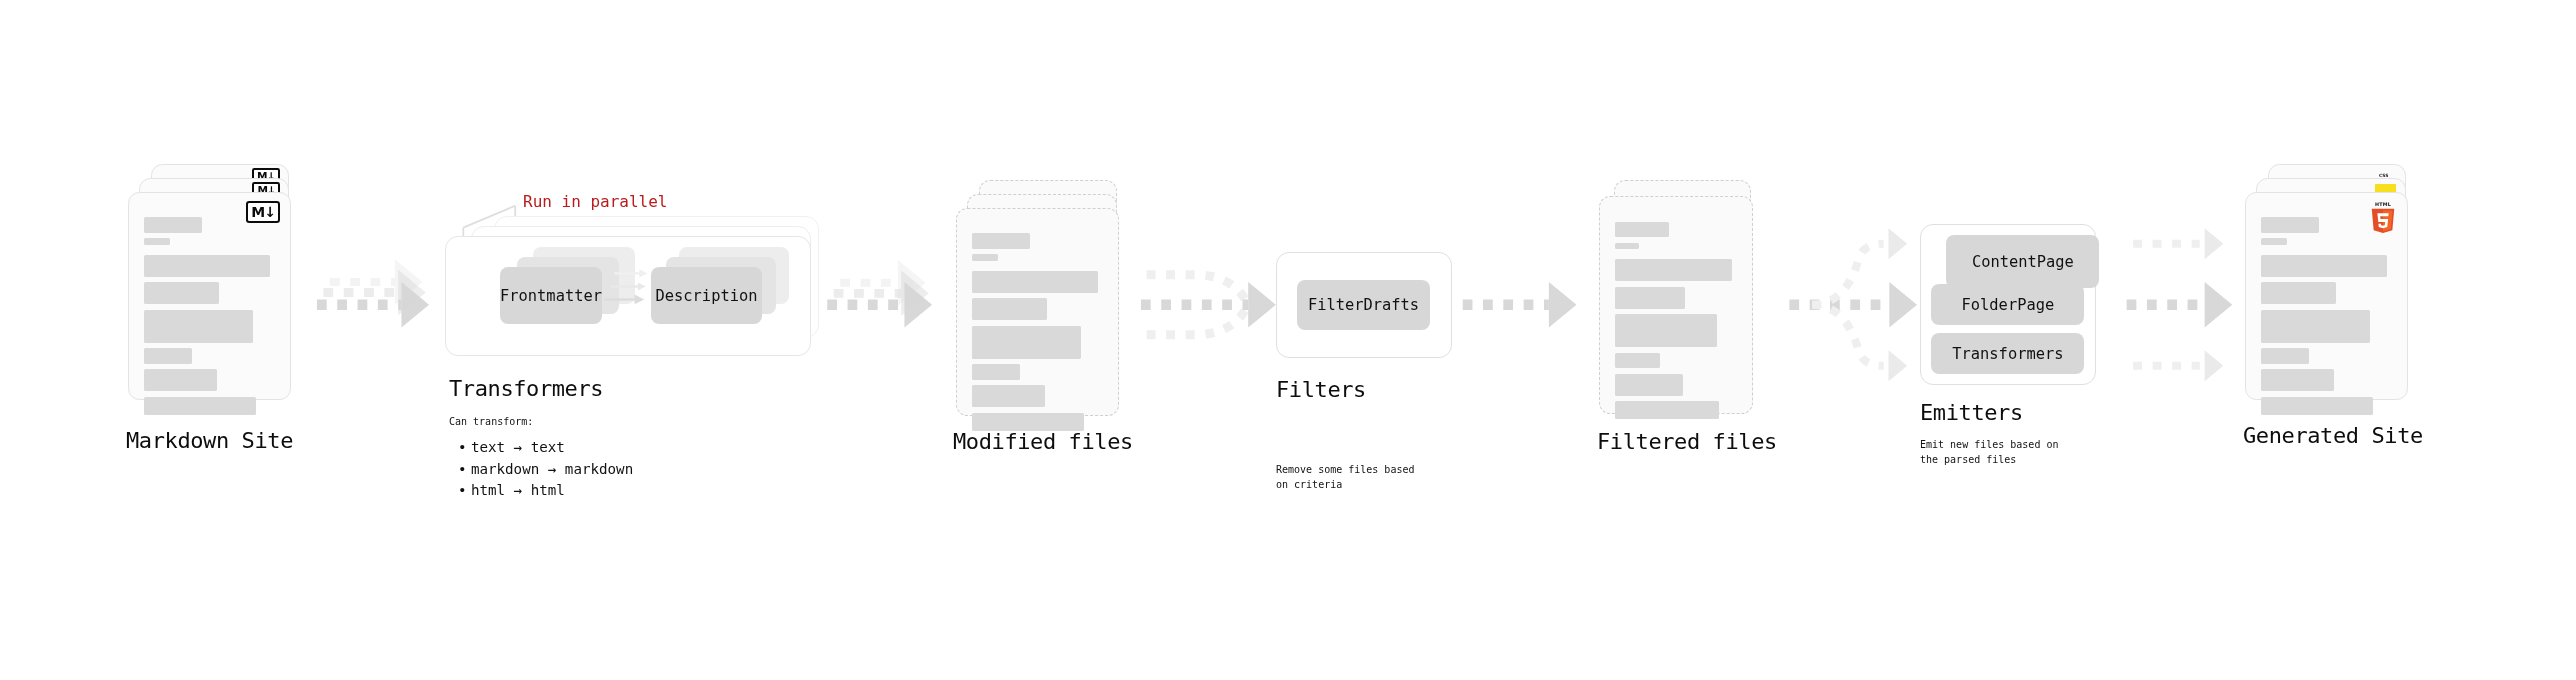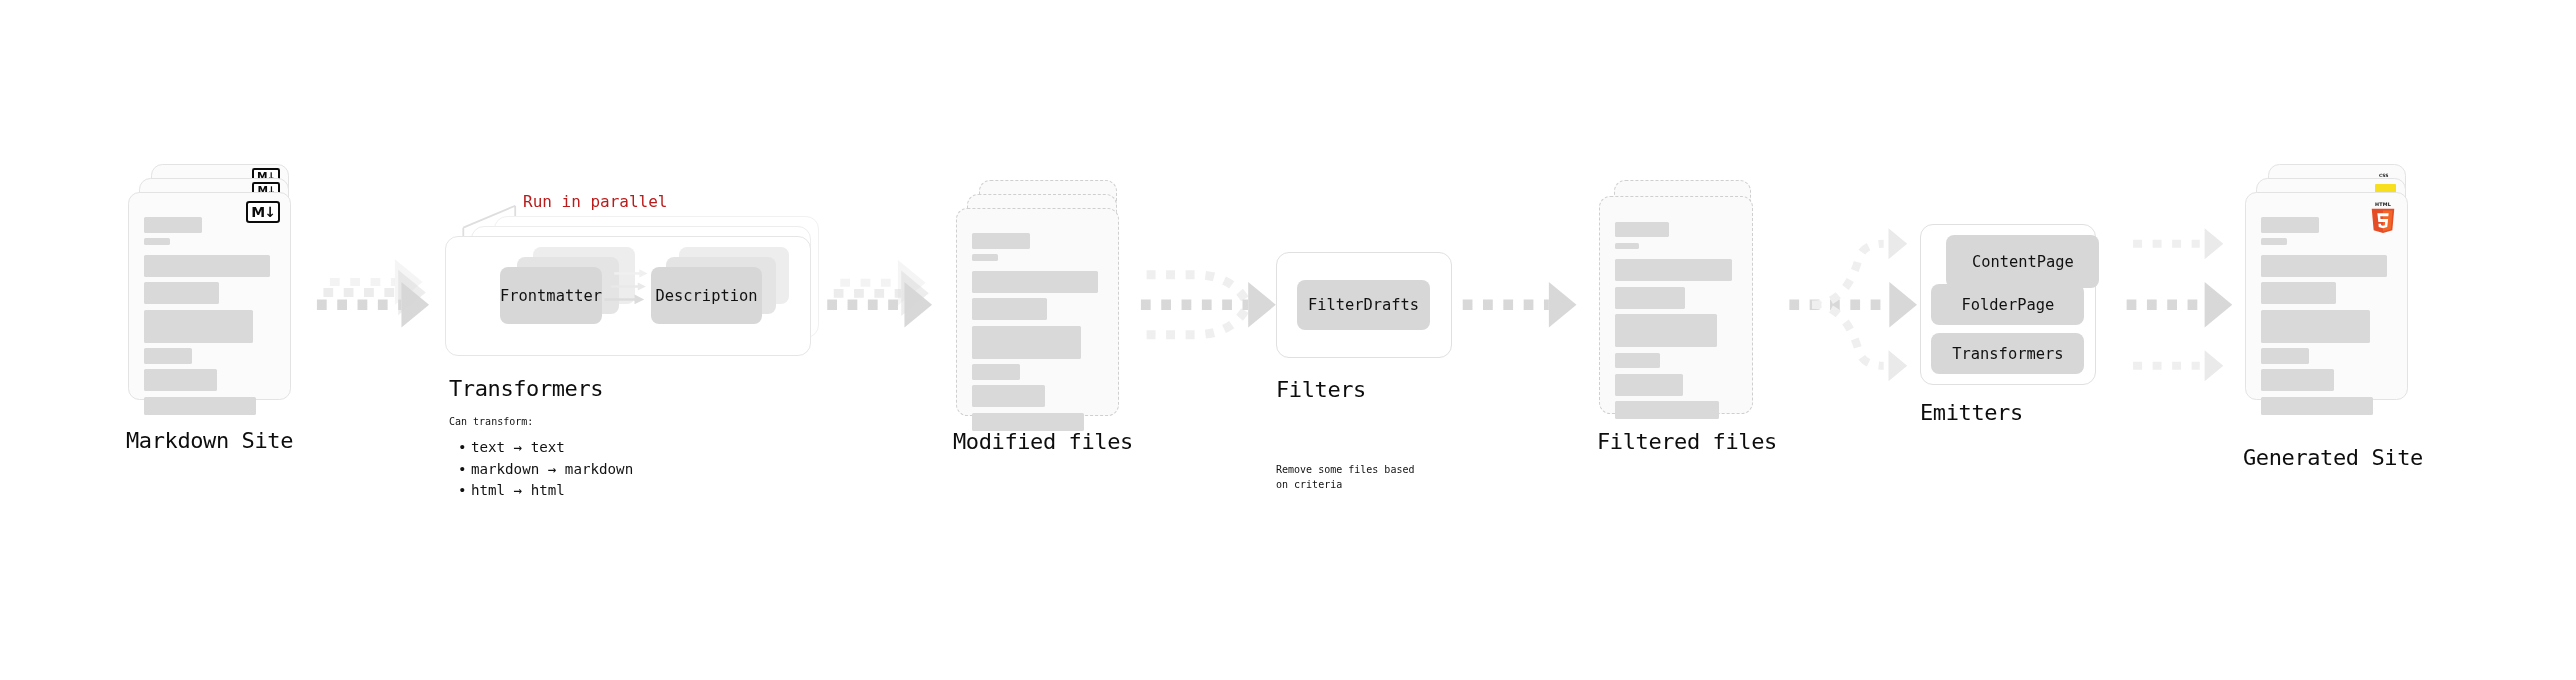--- a/index.html
+++ b/index.html
@@ -332,20 +332,22 @@
   </div>
   <div class="node title" style="left:1597px; top:429px;">Filtered files</div>
 
   <div class="node" style="left:1920px; top:224px;">
     <div class="gbox" style="left:0;top:0;width:176px;height:161px;"></div>
     <div class="chip" style="position:absolute;left:11.4px;top:11.4px;width:153px;height:53px;margin-left:15px;">ContentPage</div>
     <div class="chip" style="position:absolute;left:11.4px;top:60px;width:153px;height:41px;">FolderPage</div>
     <div class="chip" style="position:absolute;left:11.4px;top:109px;width:153px;height:41px;">Transformers</div>
   </div>
   <div class="node title" style="left:1920px; top:400px;">Emitters</div>
+  <div class="node sub" style="left:1920px; top:437px;">Emit new files based on
+the parsed files</div>
 
   <div class="node" style="left:2245px; top:164px;">
     <div class="doc-stack">
       <div class="doc-card back2">
         <span class="badge css-badge" style="top:6.5px;right:11.4px;display:block;position:absolute;">
           <svg width="19.5" height="10.6" viewBox="0 0 24 13">
             <text x="12" y="6" font-size="5.5" font-family="DejaVu Sans, sans-serif" font-weight="bold" fill="#111" text-anchor="middle">CSS</text>
             <rect x="1" y="8" width="22" height="3" fill="#264de4"></rect>
           </svg>
         </span>
@@ -368,16 +370,16 @@
           <div class="bar" style="width:96%;height:22px;"></div>
           <div class="bar" style="width:57%;height:22px;"></div>
           <div class="bar" style="width:83%;height:32.5px;"></div>
           <div class="bar" style="width:37%;height:15.4px;"></div>
           <div class="bar" style="width:56%;height:22px;"></div>
           <div class="bar" style="width:85%;height:18px;"></div>
         </div>
       </div>
     </div>
   </div>
-  <div class="node title" style="left:2243px; top:423px;margin-top:22px;">Generated Site</div>
+  <div class="node title" style="left:2243px; top:423px;">Generated Site</div>
 
 </div>
 
 
 </body></html>

